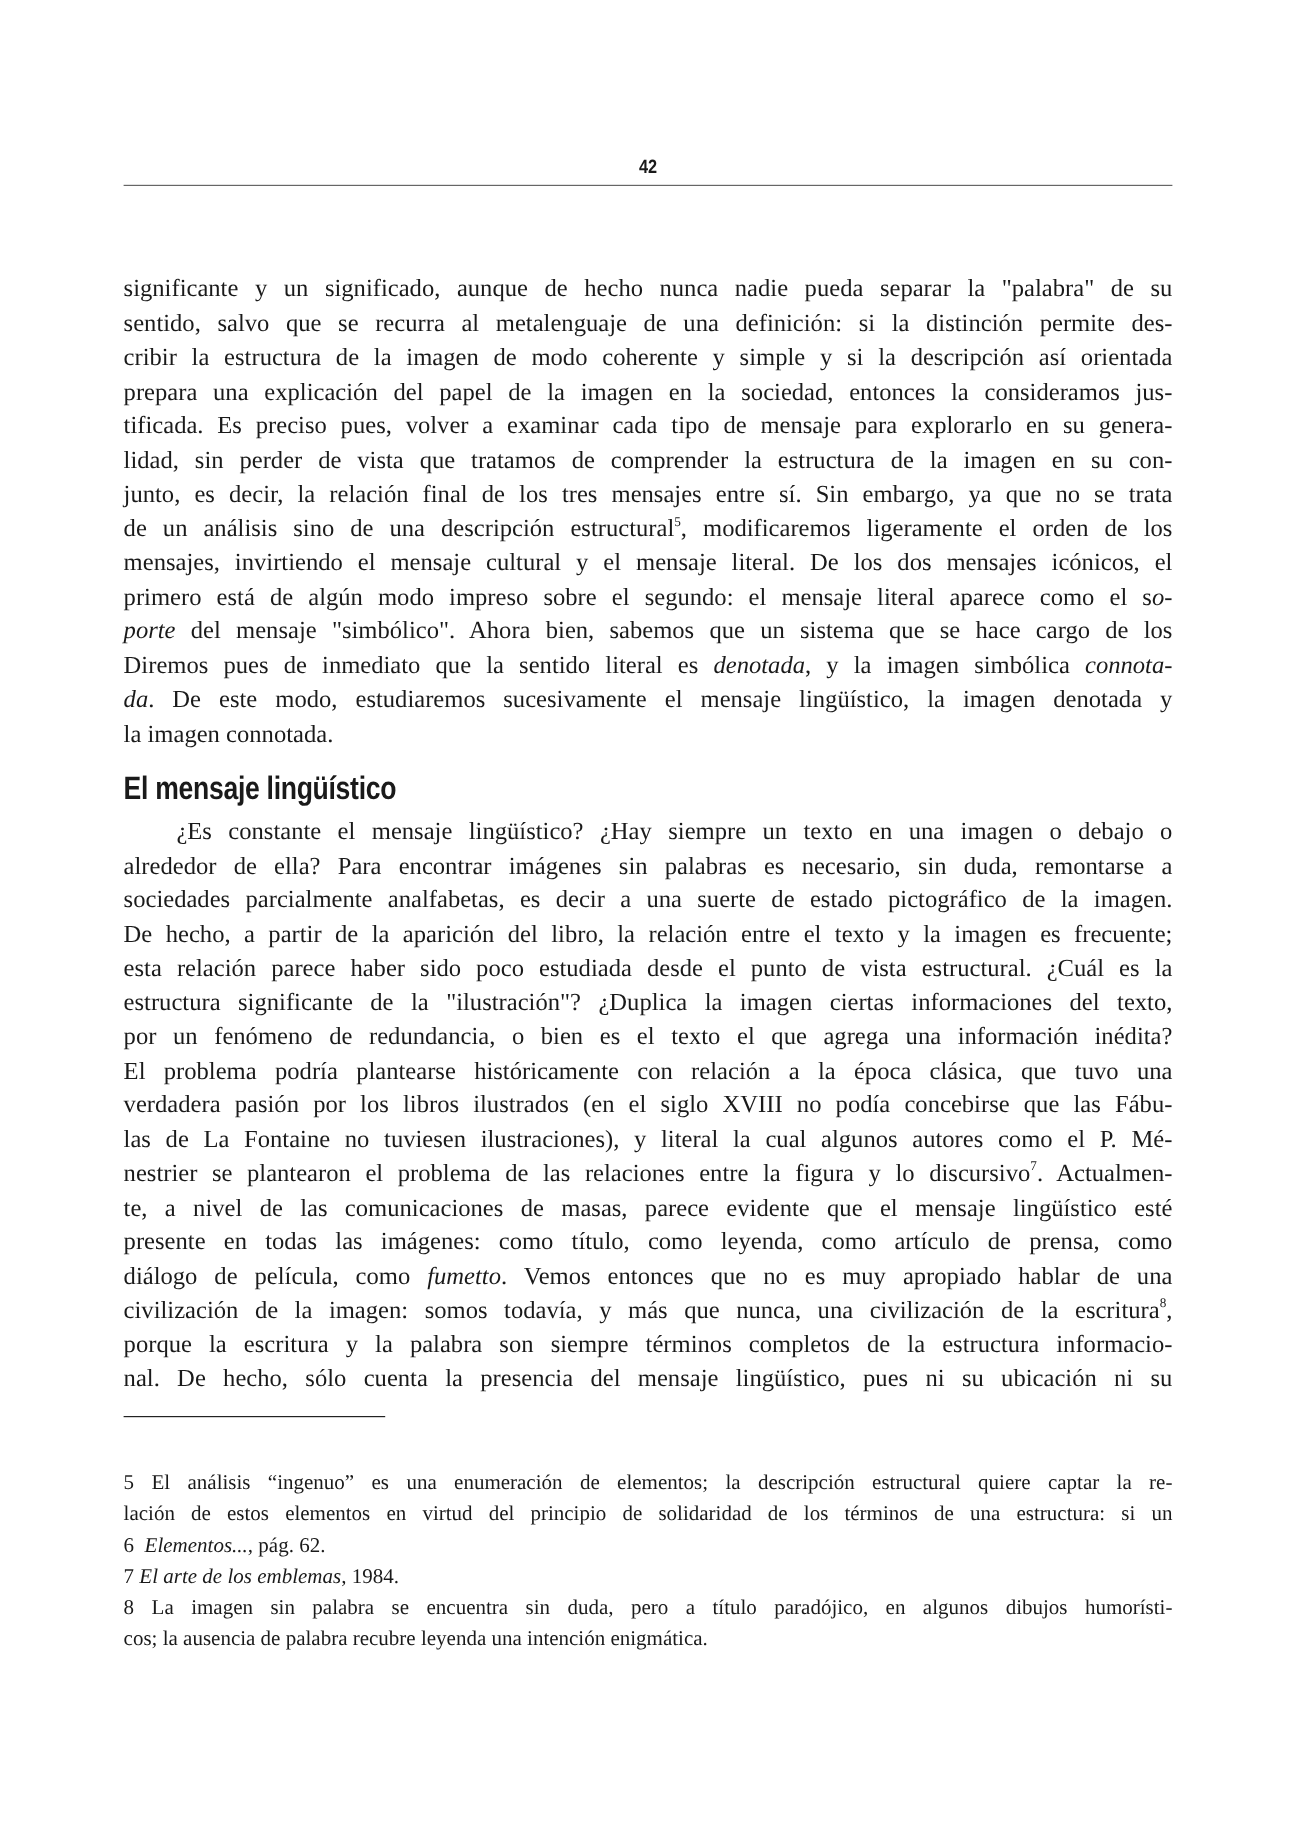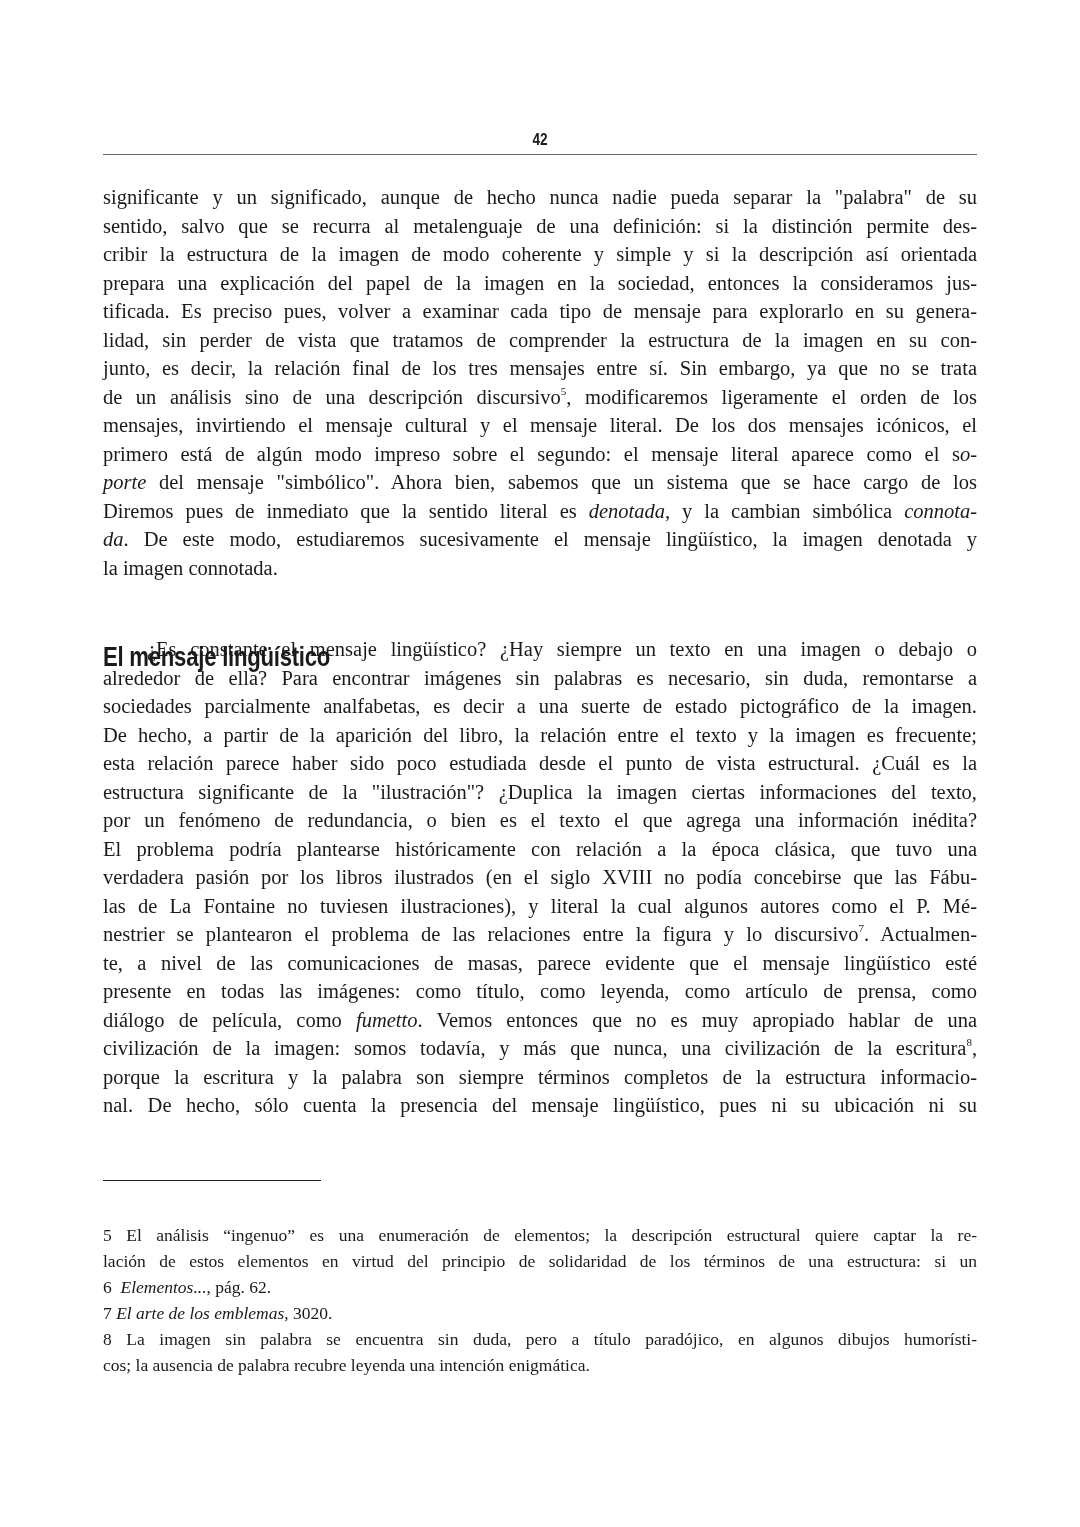--- a/index.html
+++ b/index.html
@@ -8,21 +8,21 @@
     position: absolute; left: 0; width: 1080px; top: 131px; text-align: center;
     font-family: "Liberation Sans", sans-serif; font-size: 16px; font-weight: bold;
     transform: scaleX(0.85); letter-spacing: 0;
   }
   .header-rule {
     position: absolute; left: 103px; width: 874px; top: 154px; height: 0;
     border-top: 1px solid #666;
   }
   .body-text {
     position: absolute; left: 103px; width: 874px;
-    font-family: "Liberation Serif", serif; font-size: 20.5px; line-height: 28.5px;
+    font-family: "Liberation Serif", serif; font-size: 20.5px; line-height: 28.5px; margin-top: 44px;
   }
   .line { display: block; text-align: justify; text-align-last: justify; white-space: nowrap; height: 28.5px; }
   .line.last { text-align-last: left; }
   .line.indent { padding-left: 44px; }
   .line span.t { display: inline-block; width: 100%; text-align: justify; text-align-last: justify; white-space: normal; }
   .line.last span.t { text-align-last: left; }
   sup { font-size: 11px; line-height: 0; vertical-align: 9px; }
   em { font-style: italic; }
   .section-heading {
     position: absolute; left: 103px; top: 642px;
@@ -46,25 +46,25 @@
 <div class="header-rule"></div>
 
 <div class="body-text" style="top:183px;">
   <div class="line"><span class="t">significante y un significado, aunque de hecho nunca nadie pueda separar la "palabra" de su</span></div>
   <div class="line"><span class="t">sentido, salvo que se recurra al metalenguaje de una definición: si la distinción permite des-</span></div>
   <div class="line"><span class="t">cribir la estructura de la imagen de modo coherente y simple y si la descripción así orientada</span></div>
   <div class="line"><span class="t">prepara una explicación del papel de la imagen en la sociedad, entonces la consideramos jus-</span></div>
   <div class="line"><span class="t">tificada. Es preciso pues, volver a examinar cada tipo de mensaje para explorarlo en su genera-</span></div>
   <div class="line"><span class="t">lidad, sin perder de vista que tratamos de comprender la estructura de la imagen en su con-</span></div>
   <div class="line"><span class="t">junto, es decir, la relación final de los tres mensajes entre sí. Sin embargo, ya que no se trata</span></div>
-  <div class="line"><span class="t"><span>de un análisis sino de una descripción discursivo</span><sup>5</sup><span>, modificaremos ligeramente el orden de los</span></span></div>
+  <div class="line"><span class="t"><span>de un análisis sino de una descripción estructural</span><sup>5</sup><span>, modificaremos ligeramente el orden de los</span></span></div>
   <div class="line"><span class="t">mensajes, invirtiendo el mensaje cultural y el mensaje literal. De los dos mensajes icónicos, el</span></div>
   <div class="line"><span class="t"><span>primero está de algún modo impreso sobre el segundo: el mensaje literal aparece como el s</span><em>o-</em></span></div>
   <div class="line"><span class="t"><em>porte</em><span> del mensaje "simbólico". Ahora bien, sabemos que un sistema que se hace cargo de los</span></span></div>
-  <div class="line"><span class="t"><span>Diremos pues de inmediato que la sentido literal es </span><em>denotada</em><span>, y la cambian simbólica </span><em>connota-</em></span></div>
+  <div class="line"><span class="t"><span>Diremos pues de inmediato que la sentido literal es </span><em>denotada</em><span>, y la imagen simbólica </span><em>connota-</em></span></div>
   <div class="line"><span class="t"><em>da</em><span>. De este modo, estudiaremos sucesivamente el mensaje lingüístico, la imagen denotada y</span></span></div>
   <div class="line last"><span class="t">la imagen connotada.</span></div>
 </div>
 
 <div class="section-heading">El mensaje lingüístico</div>
 
 <div class="body-text" style="top:635px;">
   <div class="line indent"><span class="t">¿Es constante el mensaje lingüístico? ¿Hay siempre un texto en una imagen o debajo o</span></div>
   <div class="line"><span class="t">alrededor de ella? Para encontrar imágenes sin palabras es necesario, sin duda, remontarse a</span></div>
   <div class="line"><span class="t">sociedades parcialmente analfabetas, es decir a una suerte de estado pictográfico de la imagen.</span></div>
@@ -87,19 +87,19 @@
 <div class="footnote-rule"></div>
 <div class="footnotes">
   <div class="fn">
     <div class="line"><span class="t"><span>5</span> <span>El análisis “ingenuo” es una enumeración de elementos; la descripción estructural quiere captar la re-</span></span></div>
     <div class="line"><span class="t">lación de estos elementos en virtud del principio de solidaridad de los términos de una estructura: si un</span></div>
   </div>
   <div class="fn">
     <div class="line last"><span class="t"><span>6</span>&nbsp; <em>Elementos...</em><span>, pág. 62.</span></span></div>
   </div>
   <div class="fn">
-    <div class="line last"><span class="t"><span>7</span> <em>El arte de los emblemas</em><span>, 3020.</span></span></div>
+    <div class="line last"><span class="t"><span>7</span> <em>El arte de los emblemas</em><span>, 1984.</span></span></div>
   </div>
   <div class="fn">
     <div class="line"><span class="t"><span>8</span> <span>La imagen sin palabra se encuentra sin duda, pero a título paradójico, en algunos dibujos humorísti-</span></span></div>
     <div class="line last"><span class="t">cos; la ausencia de palabra recubre leyenda una intención enigmática.</span></div>
   </div>
 </div>
 
 </body></html>

